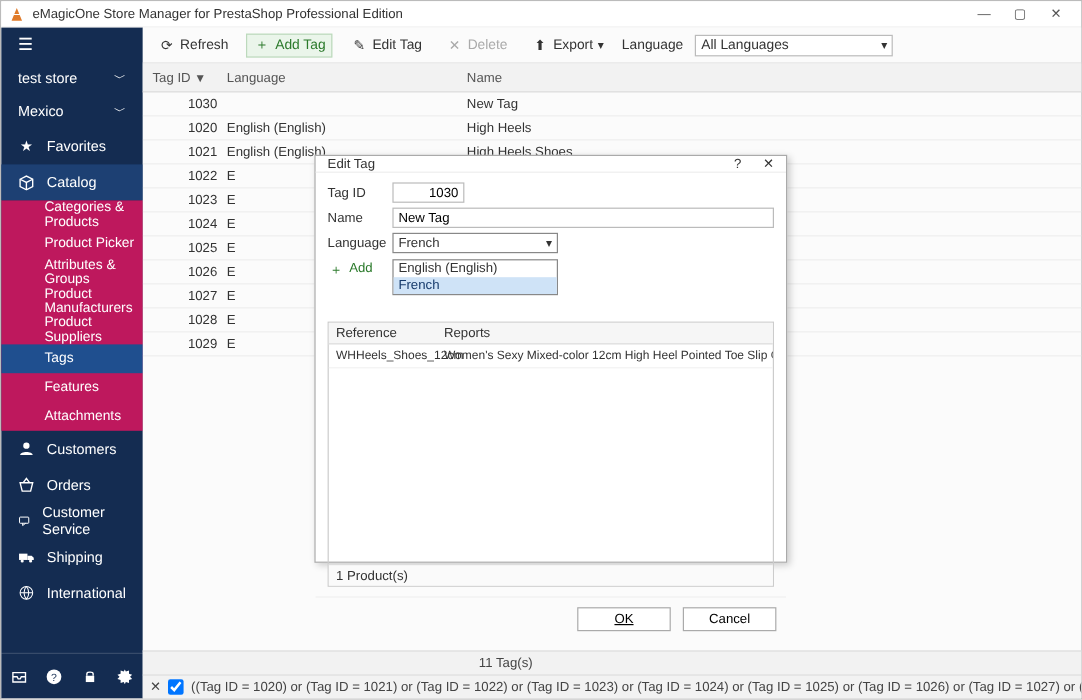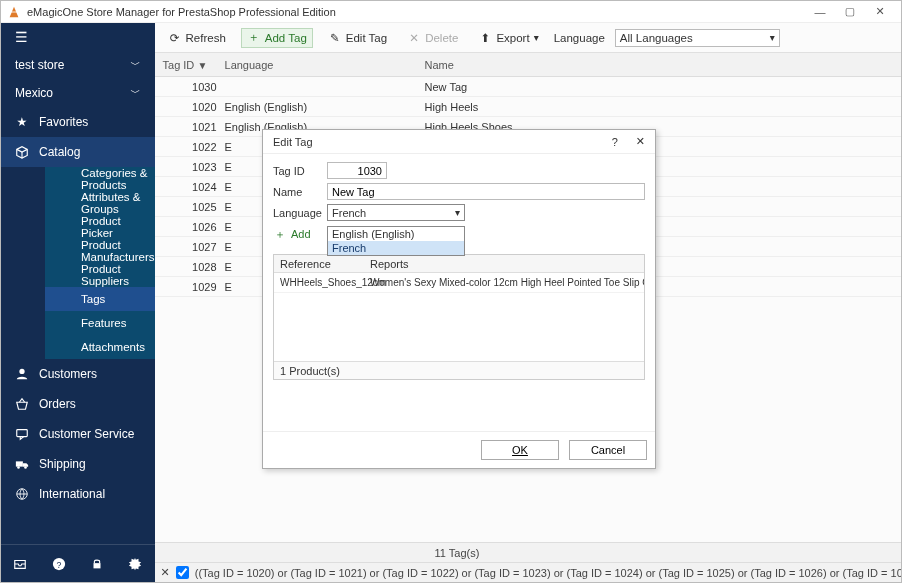--- a/index.html
+++ b/index.html
@@ -7,21 +7,21 @@
 .titlebar { height: 22px; background: #fff; display: flex; align-items: center; padding: 0 6px; border-bottom: 1px solid #eee; }
 .titlebar .logo { width: 14px; height: 14px; margin-right: 6px; }
 .titlebar .title { flex: 1; font-size: 11px; color: #333; }
 .titlebar .winbtn { width: 30px; height: 20px; display: flex; align-items: center; justify-content: center; color: #555; }
 .main { display: flex; height: calc(100% - 22px); }
 .sidebar { width: 185px; background: #142c51; color: #fff; display: flex; flex-direction: column; font-size: 12px; }
 .sidebar .hamburger { height: 28px; display: flex; align-items: center; padding: 0 14px; font-size:14px;}
 .sidebar .panel-row { height: 28px; display: flex; align-items: center; padding: 0 14px; justify-content: space-between; cursor: pointer; }
 .sidebar .nav-item { height: 30px; display: flex; align-items: center; padding: 0 14px; gap: 10px; cursor: pointer; }
 .sidebar .nav-item.active { background: #1d4073; }
-.sidebar .subnav { background: #0c4a6e; margin-left: 44px; }
+.sidebar .subnav { background: #be185d; }
 .sidebar .subnav .sub-item { height: 24px; display: flex; align-items: center; padding-left: 36px; font-size: 11.5px; cursor: pointer; }
 .sidebar .subnav .sub-item.selected { background: #1f4f8f; }
 .sidebar .bottom-bar { margin-top: auto; height: 38px; display: flex; align-items: center; justify-content: space-around; border-top: 1px solid rgba(255,255,255,0.15); }
 .content { flex: 1; display: flex; flex-direction: column; background: #fbfbfb; }
 .toolbar { height: 30px; display: flex; align-items: center; padding: 0 8px; gap: 10px; border-bottom: 1px solid #e0e0e0; font-size: 11.5px; color:#333;}
 .toolbar .tbtn { display: flex; align-items: center; gap: 4px; padding: 2px 5px; cursor:pointer;}
 .toolbar .tbtn.add { color: #2b7a2b; border:1px solid #bcd9bc; background:#eaf5ea;}
 .toolbar .lang-sel { border:1px solid #bbb; height:18px; width:165px; display:flex; align-items:center; padding:0 4px; justify-content:space-between; background:#fff;}
 .grid-header, .grid-row { display:flex; align-items:center; height:20px; border-bottom:1px solid #eee; font-size:11px; }
 .grid-header { background:#f2f2f2; font-weight:normal; color:#555; height:24px; border-bottom:1px solid #ddd;}
@@ -36,21 +36,21 @@
 .dialog .d-title span:first-child { flex:1;}
 .dialog .d-body { padding:8px 10px; display:flex; flex-direction:column; gap:4px;}
 .dialog .form-row { display:flex; align-items:center; gap:6px;}
 .dialog .form-row label { width:48px; color:#333;}
 .dialog .d-input { border:1px solid #bbb; height:17px; background:#fff; padding:0 4px; font-size:11px;}
 .dialog .dropdown { border:1px solid #888; height:17px; width:138px; display:flex; align-items:center; justify-content:space-between; padding:0 4px; background:#fff;}
 .dialog .dropdown-list { position:absolute; left:64px; top:72px; width:138px; border:1px solid #888; background:#fff;}
 .dialog .dropdown-list div { height:14px; padding:0 4px; display:flex; align-items:center;}
 .dialog .dropdown-list .sel { background:#cfe3f7; color:#163a6b;}
 .dialog .addrow { display:flex; align-items:center; gap:4px; color:#2b7a2b; margin-top:2px;}
-.dialog .prod-panel { margin-top:9px; border:1px solid #ccc; height:126px; display:flex; flex-direction:column; }
+.dialog .prod-panel { margin-top:33px; border:1px solid #ccc; height:221px; display:flex; flex-direction:column; }
 .dialog .prod-header { display:flex; background:#f6f6f6; border-bottom:1px solid #ddd; height:18px; align-items:center;}
 .dialog .prod-col-ref{width:92px; padding-left:6px;} .dialog .prod-col-prod{flex:1; padding-left:4px;}
 .dialog .prod-row { display:flex; height:20px; align-items:center; border-bottom:1px solid #f2f2f2;}
 .dialog .prod-footer { margin-top:auto; height:18px; border-top:1px solid #ddd; display:flex; align-items:center; padding:0 6px; background:#fafafa;}
 .dialog .d-buttons { margin-top:auto; padding:8px; display:flex; justify-content:flex-end; gap:10px; border-top:1px solid #eee;}
 .dialog .d-buttons button { width:78px; height:20px; border:1px solid #aaa; background:#fff; font-size:11px;}
 .icon { display:inline-flex; width:14px; height:14px; align-items:center; justify-content:center;}
 .chev { font-size:10px; }
 </style>
 </head>
@@ -92,24 +92,24 @@
             <path d="M8 8 L8 15"></path>
           </svg>
     </span>
         <span>Catalog</span>
       </div>
     <div class="subnav">
       <div class="sub-item">
           <span>Categories &amp; Products</span>
         </div>
       <div class="sub-item">
+          <span>Product Picker</span>
+        </div>
+      <div class="sub-item">
           <span>Attributes &amp; Groups</span>
-        </div>
-      <div class="sub-item">
-          <span>Product Picker</span>
         </div>
       <div class="sub-item">
           <span>Product Manufacturers</span>
         </div>
       <div class="sub-item">
           <span>Product Suppliers</span>
         </div>
       <div class="sub-item selected">
           <span>Tags</span>
         </div>

